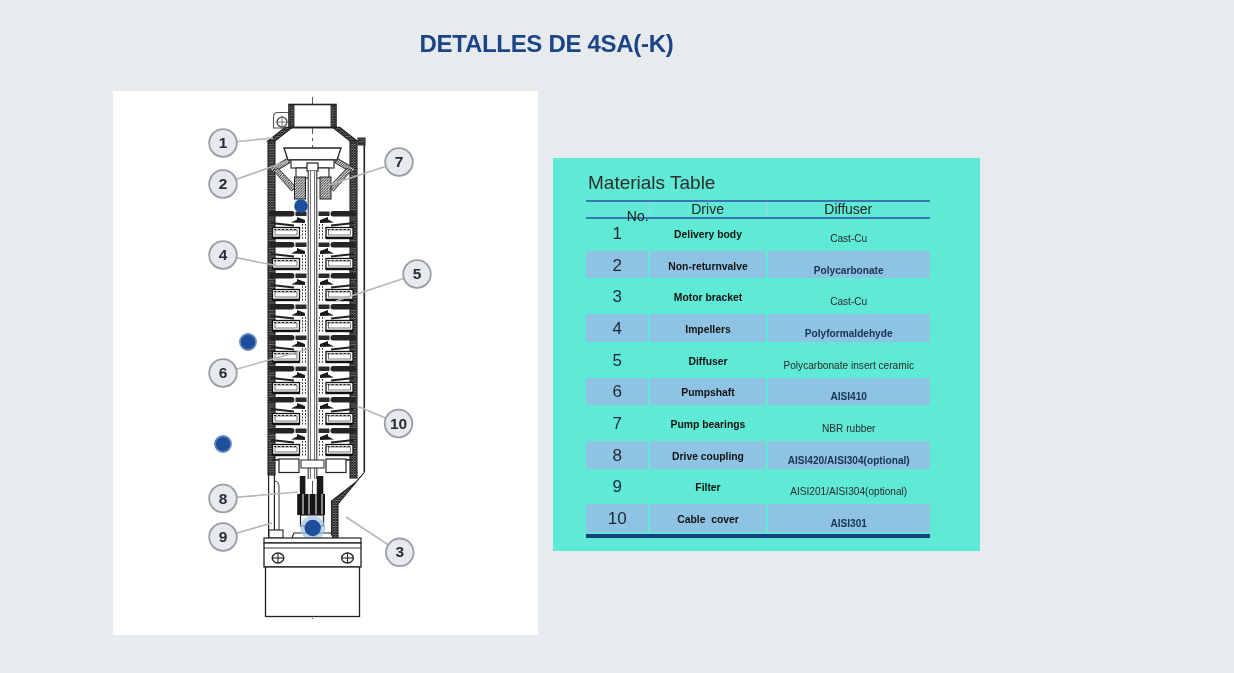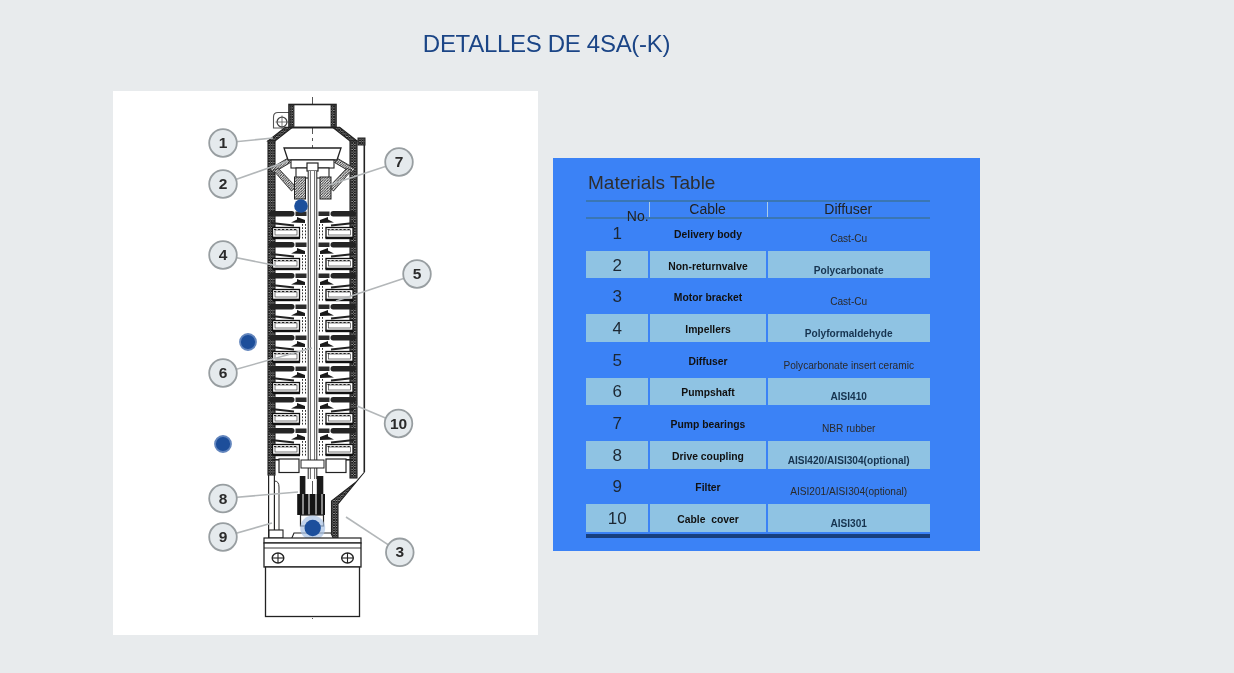--- a/index.html
+++ b/index.html
@@ -2,21 +2,21 @@
 <html><head>
 <meta charset="utf-8">
 <style>
   html,body{margin:0;padding:0;}
   body{width:1234px;height:673px;background:#e8ebed;font-family:"Liberation Sans",sans-serif;position:relative;overflow:hidden;}
   .abs{position:absolute;}
 </style>
 </head>
 <body>
 
-<div class="abs" style="left:0;top:30px;width:1093px;text-align:center;font-size:24px;font-weight:400;color:#1b4586;letter-spacing:-0.3px;">DETALLES DE 4SA(-K)</div>
+<div class="abs" style="left:0;top:30px;width:1093px;text-align:center;font-size:24px;font-weight:700;color:#1b4586;letter-spacing:-0.3px;">DETALLES DE 4SA(-K)</div>
 
 <div class="abs" style="left:113px;top:91px;width:425px;height:544px;background:#ffffff;">
 <svg width="425" height="544" viewBox="0 0 425 544">
 <defs>
 <pattern id="xh" width="2.6" height="2.6" patternUnits="userSpaceOnUse">
   <rect width="2.6" height="2.6" fill="#c4c4c4"></rect>
   <path d="M0 2.6 L2.6 0 M0 0 L2.6 2.6" stroke="#101010" stroke-width="0.95"></path>
 </pattern>
 <pattern id="hd" width="2.6" height="2.6" patternUnits="userSpaceOnUse">
   <rect width="2.6" height="2.6" fill="#fafafa"></rect>
@@ -327,30 +327,30 @@
         <line x1="110" y1="446" x2="159" y2="432" stroke="#b3b7b9" stroke-width="1.6"></line>
         <circle cx="110" cy="446" r="13.8" fill="#e5eaed" stroke="#989ea1" stroke-width="1.8"></circle>
         <text x="110" y="451">9</text>
         <line x1="286.8" y1="461.3" x2="233" y2="426" stroke="#b3b7b9" stroke-width="1.6"></line>
         <circle cx="286.8" cy="461.3" r="13.8" fill="#e5eaed" stroke="#989ea1" stroke-width="1.8"></circle>
         <text x="286.8" y="466.3">3</text>
 </g>
 </svg>
 </div>
 
-<div class="abs" style="left:553px;top:158px;width:427px;height:393px;background:#3b82f6;">
+<div class="abs" style="left:553px;top:158px;width:427px;height:393px;background:#5eead4;">
 
   <div class="abs" style="left:35px;top:14px;font-size:19px;color:#2e2e2e;">Materials Table</div>
   <div id="tbl">
 <div class="abs" style="left:33px;top:42px;width:344px;height:2px;background:#3a76b4;"></div>
 <div class="abs" style="left:33px;top:58.8px;width:344px;height:2px;background:#3a76b4;"></div>
 <div class="abs" style="left:95.6px;top:44px;width:1.5px;height:14.8px;background:#a9cce8;"></div>
 <div class="abs" style="left:213.6px;top:44px;width:1.5px;height:14.8px;background:#a9cce8;"></div>
 <div class="abs" style="left:33px;top:50px;width:62.6px;text-align:right;font-size:14px;color:#222;">No.</div>
-<div class="abs" style="left:95.6px;top:43px;width:118px;text-align:center;font-size:14px;color:#222;">Cable</div>
+<div class="abs" style="left:95.6px;top:43px;width:118px;text-align:center;font-size:14px;color:#222;">Drive</div>
 <div class="abs" style="left:213.6px;top:43px;width:163.4px;text-align:center;font-size:14px;color:#222;">Diffuser</div>
 
 <div class="abs" style="left:33px;top:65.8px;width:62.6px;text-align:center;font-size:17px;color:#1c2733;">1</div>
 <div class="abs" style="left:95.6px;top:69.8px;width:118px;text-align:center;font-size:11.5px;font-weight:700;color:#111;transform:scaleX(0.9);white-space:nowrap;">Delivery body</div>
 <div class="abs" style="left:213.6px;top:73.8px;width:163.4px;text-align:center;font-size:11.5px;color:#2a2a2a;transform:scaleX(0.88);white-space:nowrap;">Cast-Cu</div>
 
 <div class="abs" style="left:33px;top:92.8px;width:61.6px;height:27.6px;background:#8fc3e3;"></div>
 <div class="abs" style="left:97.1px;top:92.8px;width:115.5px;height:27.6px;background:#8fc3e3;"></div>
 <div class="abs" style="left:215.1px;top:92.8px;width:161.9px;height:27.6px;background:#8fc3e3;"></div>
 <div class="abs" style="left:33px;top:97.5px;width:62.6px;text-align:center;font-size:17px;color:#1c2733;">2</div>

